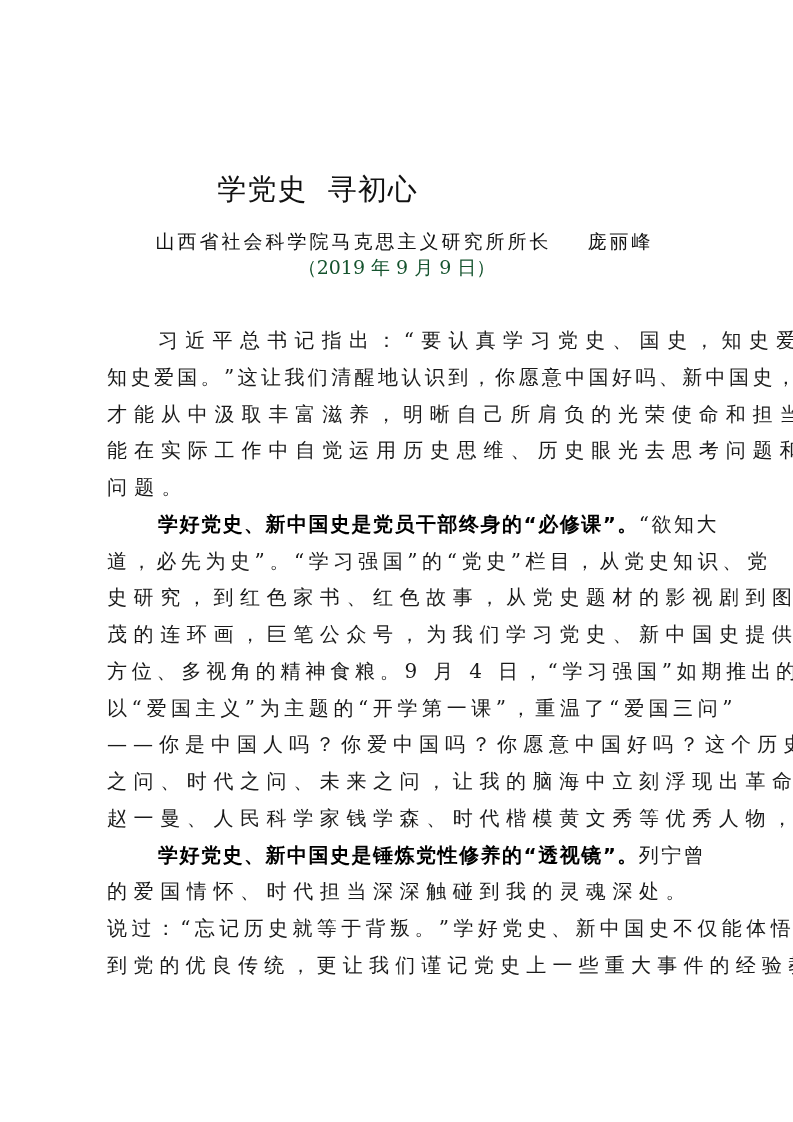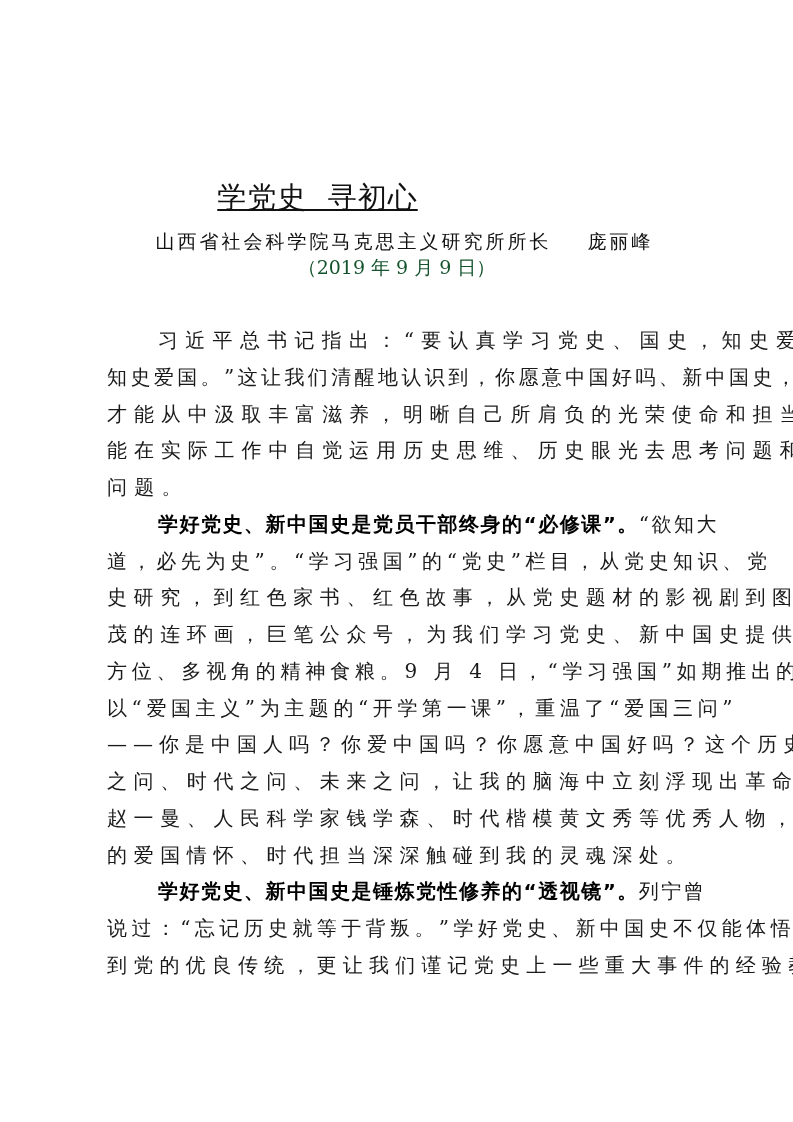--- a/index.html
+++ b/index.html
@@ -17,29 +17,28 @@
     }
     .page {
       position: absolute;
       left: 0; top: 0;
       width: 793px; height: 1122px;
       background: #ffffff;
     }
     .title {
       position: absolute;
       left: 0; width: 635px;
-      top: 178px;
+      top: 170px;
       text-align: center;
       font-size: 29px;
       line-height: 38px;
       font-weight: normal;
       letter-spacing: 1px;
       color: #111;
       white-space: pre;
-      text-decoration: underline;
     }
     .byline {
       position: absolute;
       left: 8px; width: 793px;
       top: 229px;
       text-align: center;
       font-size: 19px;
       line-height: 24px;
       letter-spacing: 3px;
       color: #111;
@@ -108,22 +107,22 @@
       <span class="b">学好党史、新中国史是党员干部终身的“必修课”。</span><span>“欲知大</span>
     </div>
     <div class="line" style="letter-spacing:4.6px">道，必先为史”。“学习强国”的“党史”栏目，从党史知识、党</div>
     <div class="line" style="letter-spacing:6.6px">史研究，到红色家书、红色故事，从党史题材的影视剧到图文并</div>
     <div class="line" style="letter-spacing:6.6px">茂的连环画，巨笔公众号，为我们学习党史、新中国史提供了全</div>
     <div class="line" style="letter-spacing:4.8px">方位、多视角的精神食粮。9 月 4 日，“学习强国”如期推出的</div>
     <div class="line" style="letter-spacing:4.6px">以“爱国主义”为主题的“开学第一课”，重温了“爱国三问”</div>
     <div class="line" style="letter-spacing:6.0px">——你是中国人吗？你爱中国吗？你愿意中国好吗？这个历史</div>
     <div class="line" style="letter-spacing:6.6px">之问、时代之问、未来之问，让我的脑海中立刻浮现出革命烈士</div>
     <div class="line" style="letter-spacing:6.6px">赵一曼、人民科学家钱学森、时代楷模黄文秀等优秀人物，他们</div>
-    <div class="line last" style="letter-spacing:6.6px">的爱国情怀、时代担当深深触碰到我的灵魂深处。</div>
-
     <div class="line indent" style="letter-spacing:2.5px">
       <span class="b">学好党史、新中国史是锤炼党性修养的“透视镜”。</span><span>列宁曾</span>
     </div>
+
+    <div class="line last" style="letter-spacing:6.6px">的爱国情怀、时代担当深深触碰到我的灵魂深处。</div>
     <div class="line" style="letter-spacing:4.4px">说过：“忘记历史就等于背叛。”学好党史、新中国史不仅能体悟</div>
     <div class="line" style="letter-spacing:6.2px">到党的优良传统，更让我们谨记党史上一些重大事件的经验教训，</div>
 
   </div>
 </div>
 
 </body></html>

